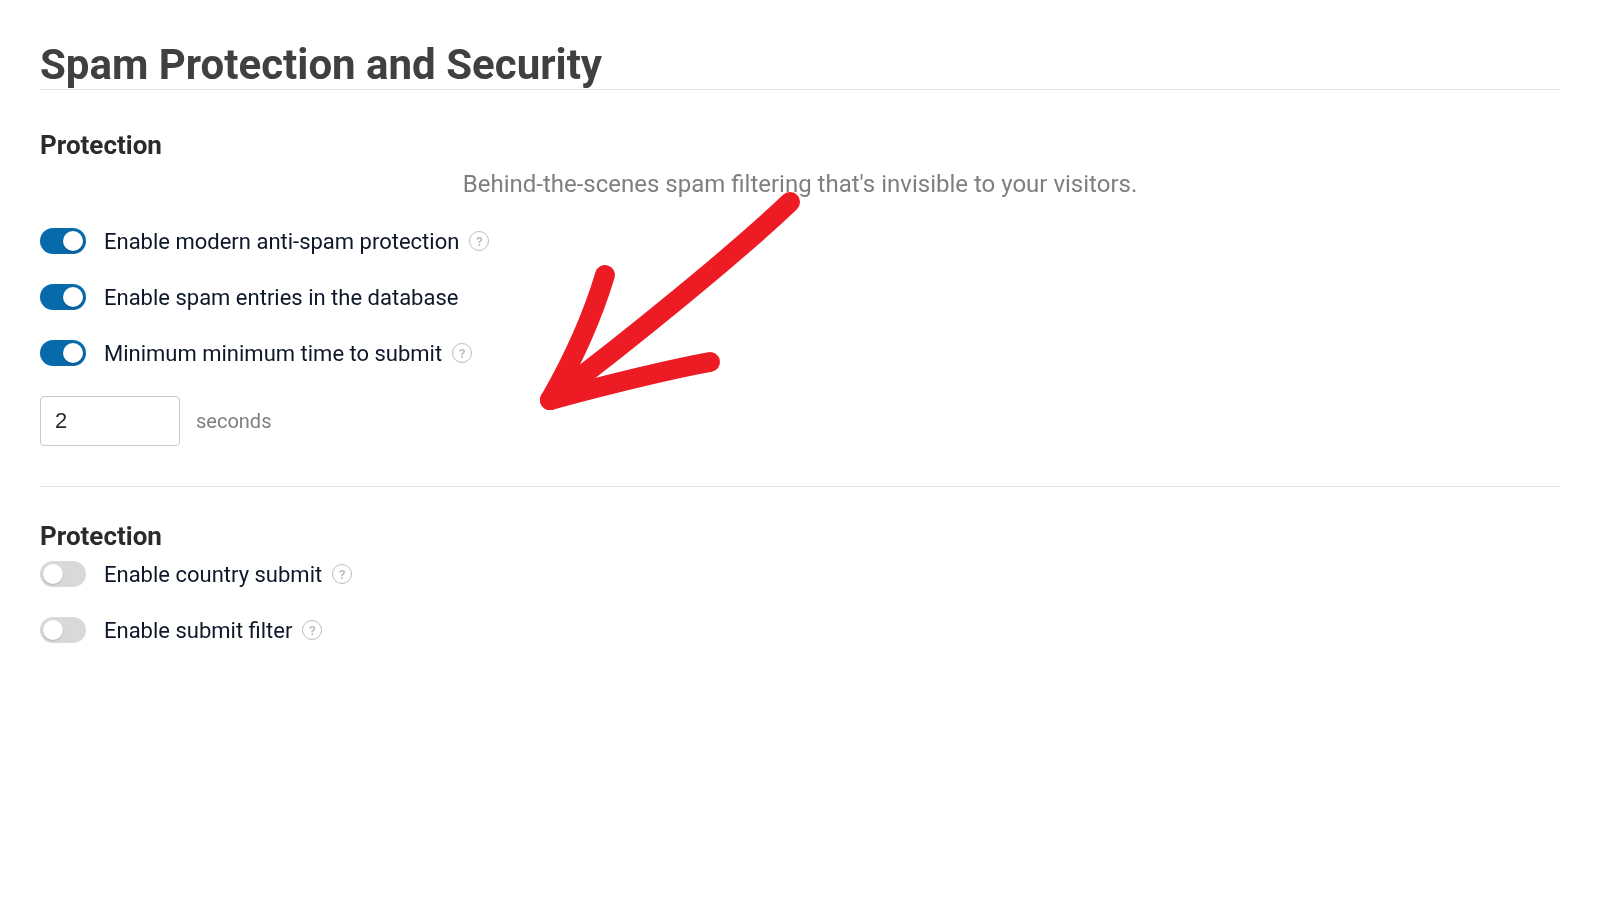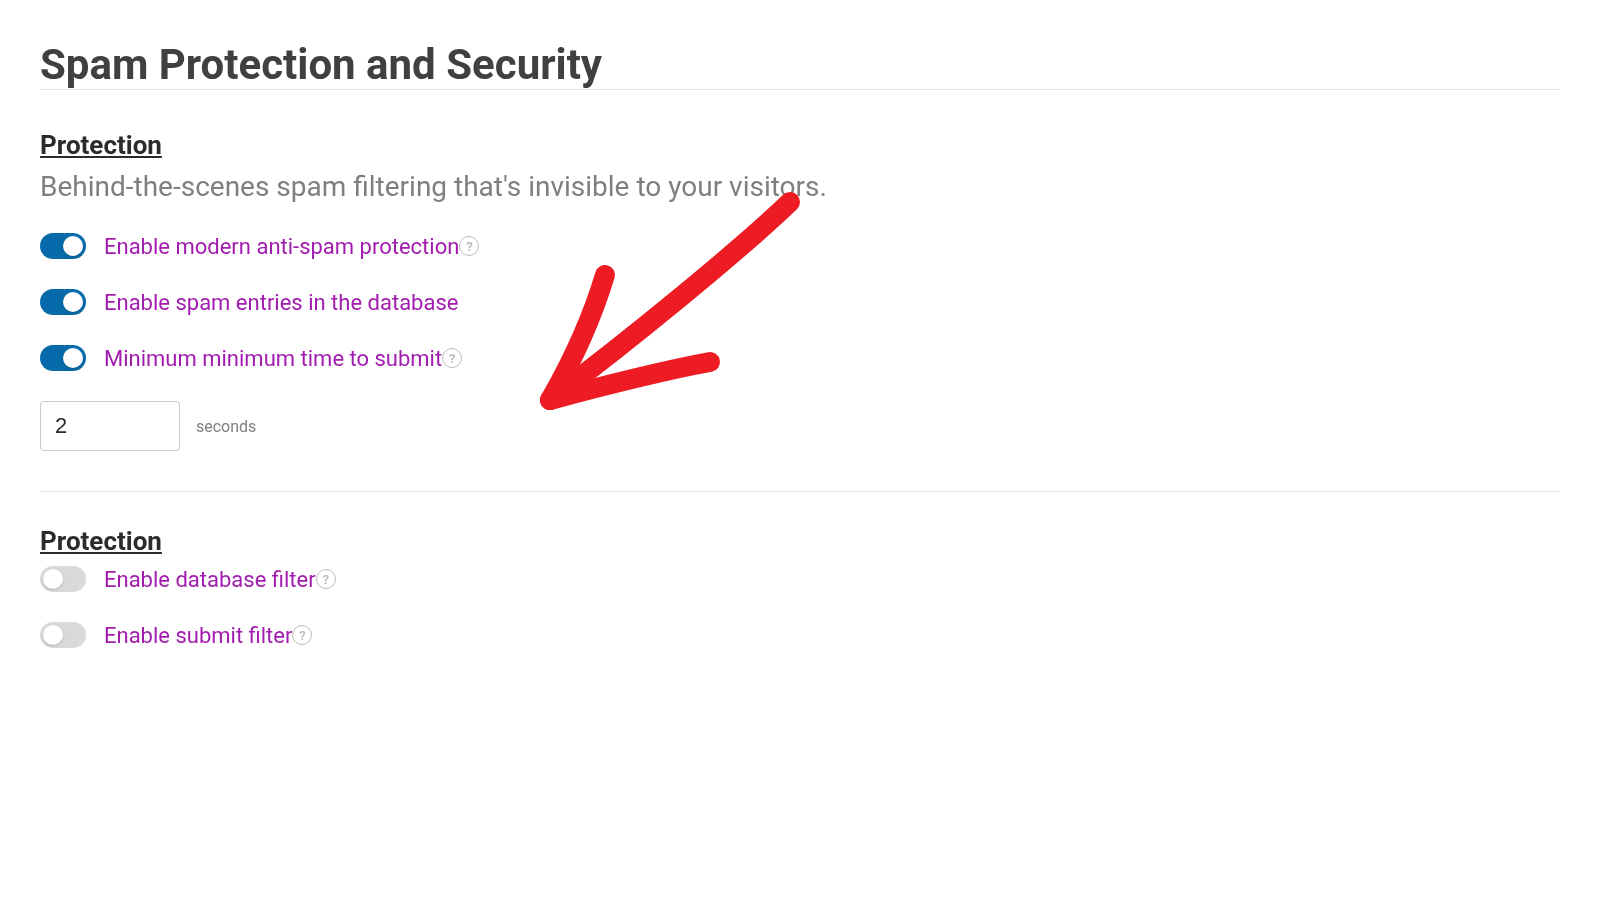--- a/index.html
+++ b/index.html
@@ -18,26 +18,26 @@
     hr.divider {
       border: none;
       border-top: 1px solid #e5e5e5;
       margin: 0 0 40px 0;
     }
     .section-title {
       font-size: 26px;
       font-weight: 700;
       color: #2b2b2b;
       margin-bottom: 10px;
-      text-decoration: underline;
     }
     .section-desc {
-      font-size: 28px;
+      font-size: 24px;
       color: #7f7f7f;
       margin-bottom: 30px;
+      text-align: center;
     }
     .toggle-row {
       display: flex;
       align-items: center;
       margin-bottom: 30px;
     }
     .toggle {
       position: relative;
       width: 46px;
       height: 26px;
@@ -54,21 +54,22 @@
       width: 20px;
       height: 20px;
       background: #fff;
       border-radius: 50%;
       box-shadow: 0 1px 2px rgba(0,0,0,0.2);
     }
     .toggle.on .knob { right: 3px; }
     .toggle.off .knob { left: 3px; }
     .toggle-label {
       font-size: 22px;
-      color: #a21caf;
+      color: #0f172a;
+      margin-right: 10px;
     }
     .help-icon {
       display: inline-flex;
       align-items: center;
       justify-content: center;
       width: 20px;
       height: 20px;
       border: 1.5px solid #bdbdbd;
       border-radius: 50%;
       color: #bdbdbd;
@@ -92,21 +93,21 @@
       width: 140px;
       height: 50px;
       border: 1px solid #c9c9c9;
       border-radius: 4px;
       font-size: 22px;
       padding: 0 14px;
       color: #2b2b2b;
       margin-right: 16px;
     }
     .unit-label {
-      font-size: 16px;
+      font-size: 20px;
       color: #7f7f7f;
     }
     .annotation-arrow {
       position: absolute;
       left: 470px;
       top: 150px;
       pointer-events: none;
     }
     .content-wrap {
       position: relative;
@@ -158,21 +159,21 @@
   </div>
 
   <hr class="section-divider">
 
   <h2 class="section-title">Protection</h2>
 
   <div class="toggle-row">
     <div class="toggle off">
         <div class="knob"></div>
       </div>
-    <span class="toggle-label">Enable database filter</span>
+    <span class="toggle-label">Enable country submit</span>
     <span class="help-icon">?</span>
   </div>
 
   <div class="toggle-row">
     <div class="toggle off">
         <div class="knob"></div>
       </div>
     <span class="toggle-label">Enable submit filter</span>
     <span class="help-icon">?</span>
   </div>

